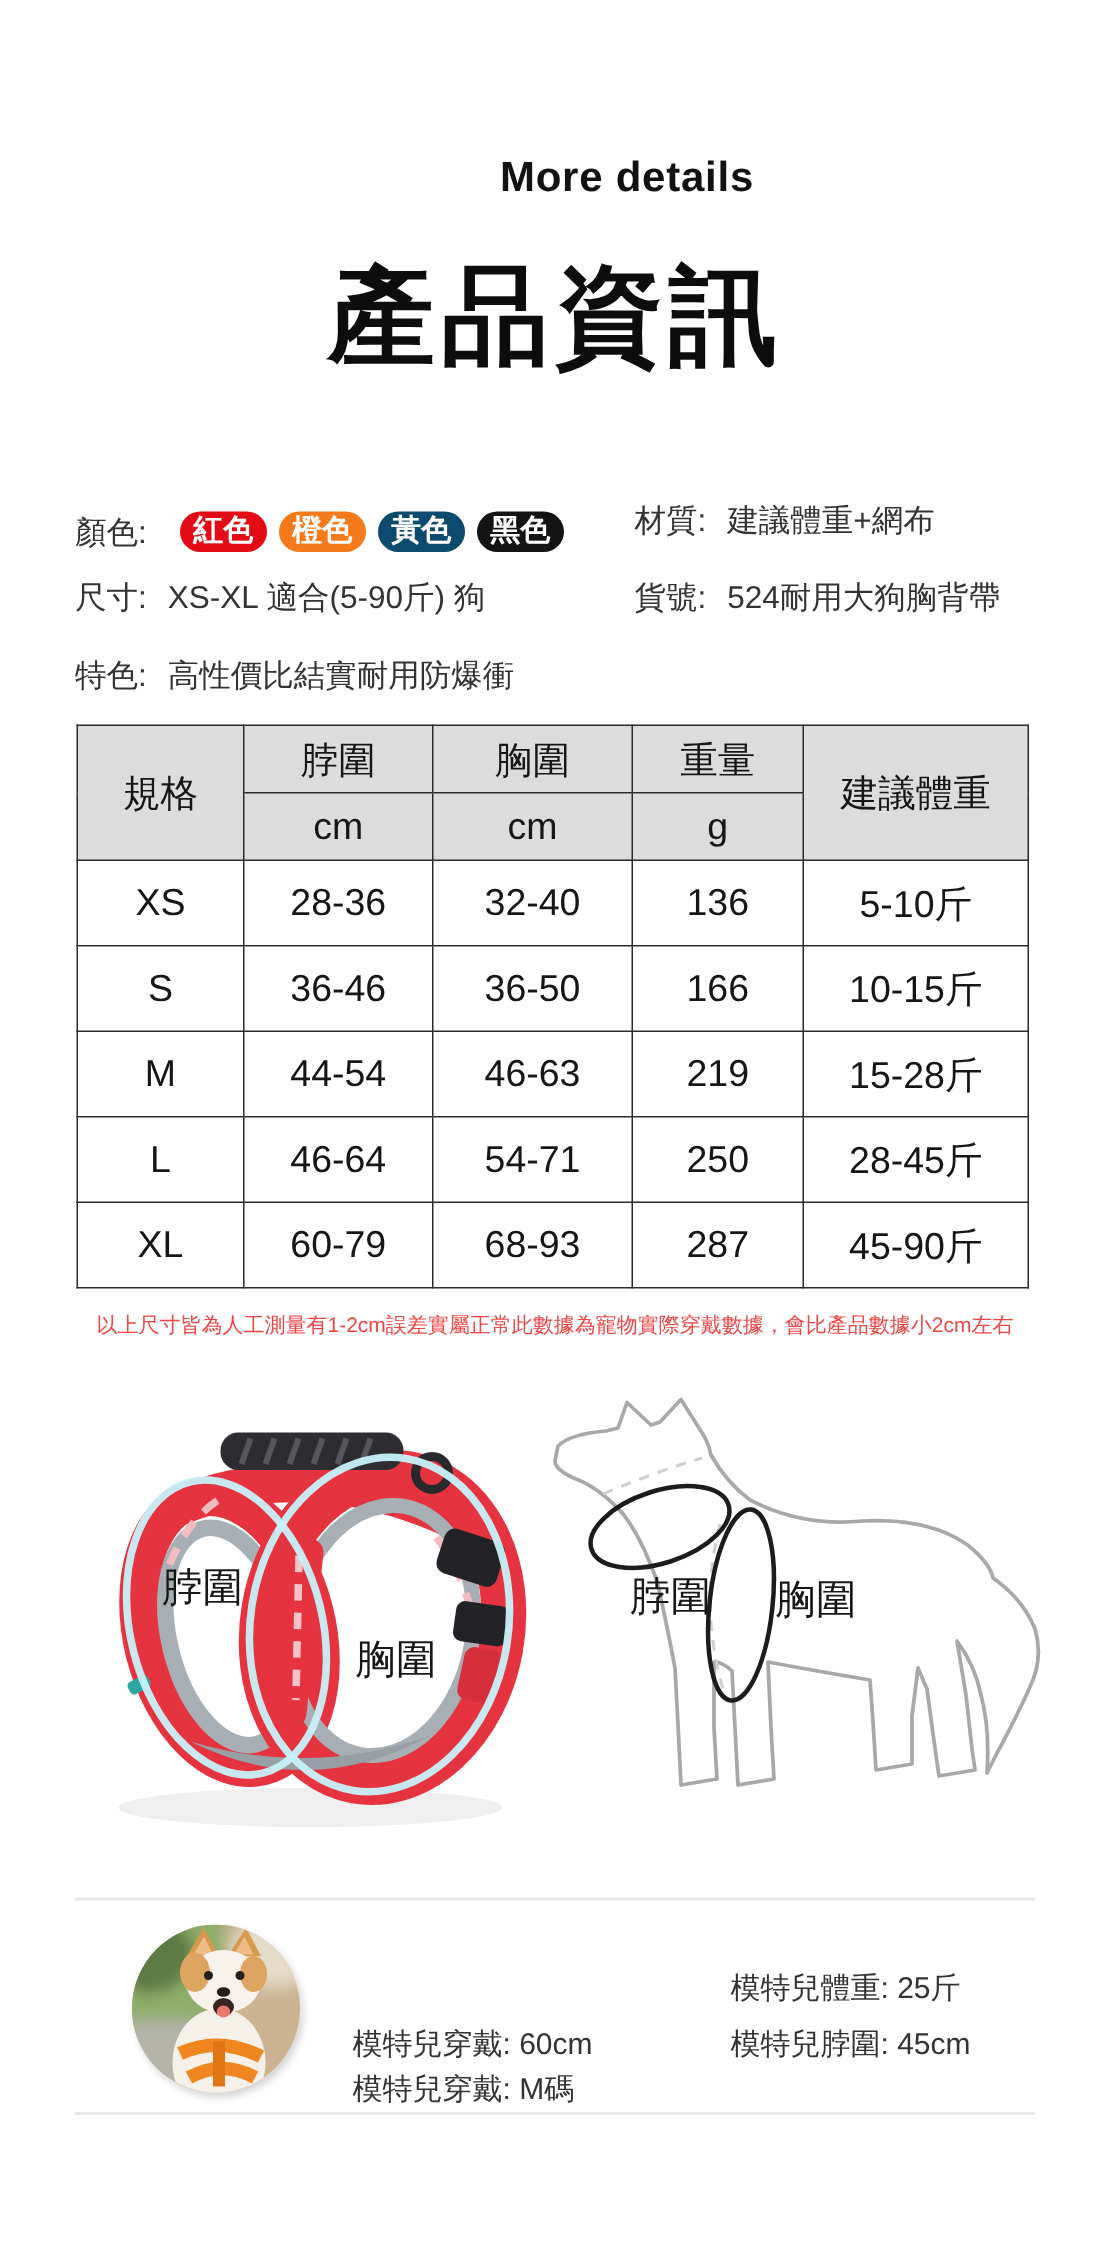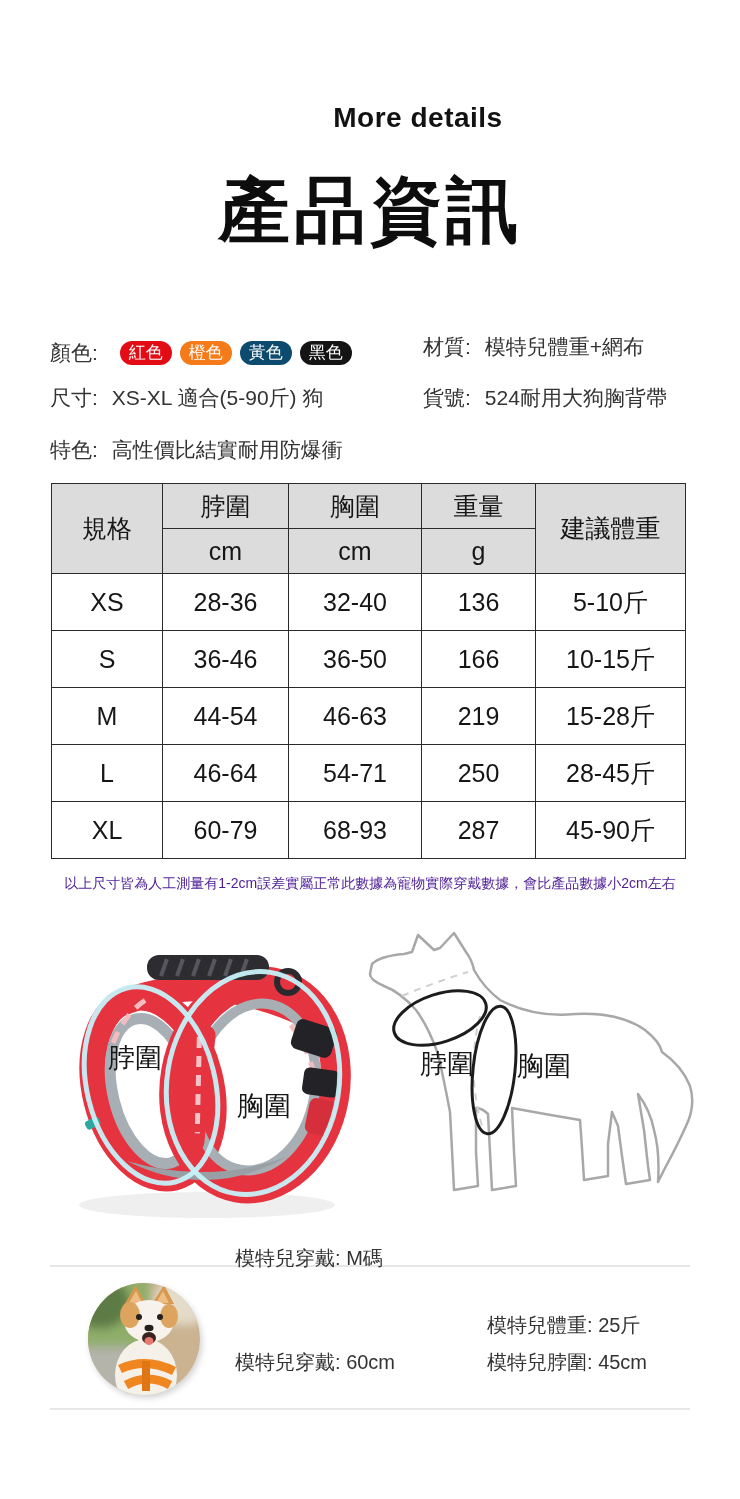--- a/index.html
+++ b/index.html
@@ -8,51 +8,51 @@
   .abs{position:absolute;}
   
   .subtitle{top:102px;left:0;width:740px;text-align:center;
             font-size:28px;font-weight:800;color:#121212;letter-spacing:0.5px;margin-left:48px;}
   .title{top:163px;left:0;width:740px;text-align:center;
          font-size:72px;font-weight:900;color:#0d0d0d;letter-spacing:4px;}
   
   .info-line{font-size:21px;color:#333;white-space:nowrap;}
   .info-line .lbl{margin-right:14px;}
   .pill{display:inline-block;margin-left:8px;padding:3px 9px 4px;border-radius:15px;
-        color:#fff;font-size:17px;font-weight:400;line-height:1;vertical-align:2px;}
+        color:#fff;font-size:20px;font-weight:700;line-height:1;vertical-align:2px;}
   
   table.size{position:absolute;left:51px;top:483px;width:634px;border-collapse:collapse;
              table-layout:fixed;}
   table.size th,table.size td{border:1px solid #2a2a2a;text-align:center;vertical-align:middle;
              font-weight:400;font-size:25px;color:#161616;padding:0;}
   table.size thead th{background:#dcdcdc;}
   tr.h1 th{height:44px;}
   tr.h2 th{height:44px;}
   tbody tr td{height:56px;}
   
-  .note{top:875px;left:0;width:740px;text-align:center;font-size:14px;color:#4c1d95;}
+  .note{top:875px;left:0;width:740px;text-align:center;font-size:14px;color:#ef4444;}
   
   .diag-label{font-size:27px;color:#171717;white-space:nowrap;}
   
   .divider{left:50px;width:640px;height:2px;background:#e7e7e7;}
   .photo{left:88px;top:1283px;width:112px;height:112px;border-radius:50%;overflow:hidden;
          box-shadow:2px 3px 6px rgba(0,0,0,0.18);}
   .model-line{font-size:20px;color:#333;white-space:nowrap;}
 </style>
 </head>
 <body>
 
 <div class="abs subtitle">More details</div>
 <div class="abs title">產品資訊</div>
 
 <div class="abs info-line" style="left:50px;top:330px;">
   <span class="lbl">顏色:</span><span class="pill" style="background: rgb(227, 11, 20);">紅色</span><span class="pill" style="background: rgb(245, 122, 26); margin-top: 11px;">橙色</span><span class="pill" style="background: #0c4a6e;">黃色</span><span class="pill" style="background: rgb(20, 20, 20);">黑色</span>
 </div>
 <div class="abs info-line" style="left:423px;top:333px;">
-  <span class="lbl">材質:</span><span>模特兒體重+網布</span>
+  <span class="lbl">材質:</span><span>建議體重+網布</span>
 </div>
 <div class="abs info-line" style="left:50px;top:384px;">
   <span class="lbl">尺寸:</span><span>XS-XL 適合(5-90斤) 狗</span>
 </div>
 <div class="abs info-line" style="left:423px;top:384px;">
   <span class="lbl">貨號:</span><span>524耐用大狗胸背帶</span>
 </div>
 <div class="abs info-line" style="left:50px;top:436px;">
   <span class="lbl">特色:</span><span>高性價比結實耐用防爆衝</span>
 </div>
@@ -206,21 +206,21 @@
     <circle cx="51" cy="34" r="3" fill="#241f1c"></circle>
     <circle cx="72" cy="34" r="3" fill="#241f1c"></circle>
     <ellipse cx="61" cy="45" rx="4.5" ry="3.2" fill="#241f1c"></ellipse>
     <ellipse cx="61" cy="55" rx="7" ry="6" fill="#3a2420"></ellipse>
     <ellipse cx="61" cy="58" rx="4.5" ry="4" fill="#e8796f"></ellipse>
     <path d="M 32 86 Q 58 74 86 88" stroke="#f0861f" stroke-width="9" fill="none"></path>
     <path d="M 38 102 Q 60 90 82 102" stroke="#f0861f" stroke-width="9" fill="none"></path>
     <path d="M 58 78 L 58 108" stroke="#e07513" stroke-width="8"></path>
   </svg>
 </div>
-<div class="abs model-line" style="left:235px;top:1245px;">
+<div class="abs model-line" style="left:235px;top:1379px;">
   <span>模特兒穿戴:</span>
   <span>M碼</span>
 </div>
 <div class="abs model-line" style="left:235px;top:1349px;">
   <span>模特兒穿戴:</span>
   <span>60cm</span>
 </div>
 <div class="abs model-line" style="left:487px;top:1312px;">
   <span>模特兒體重:</span>
   <span>25斤</span>

